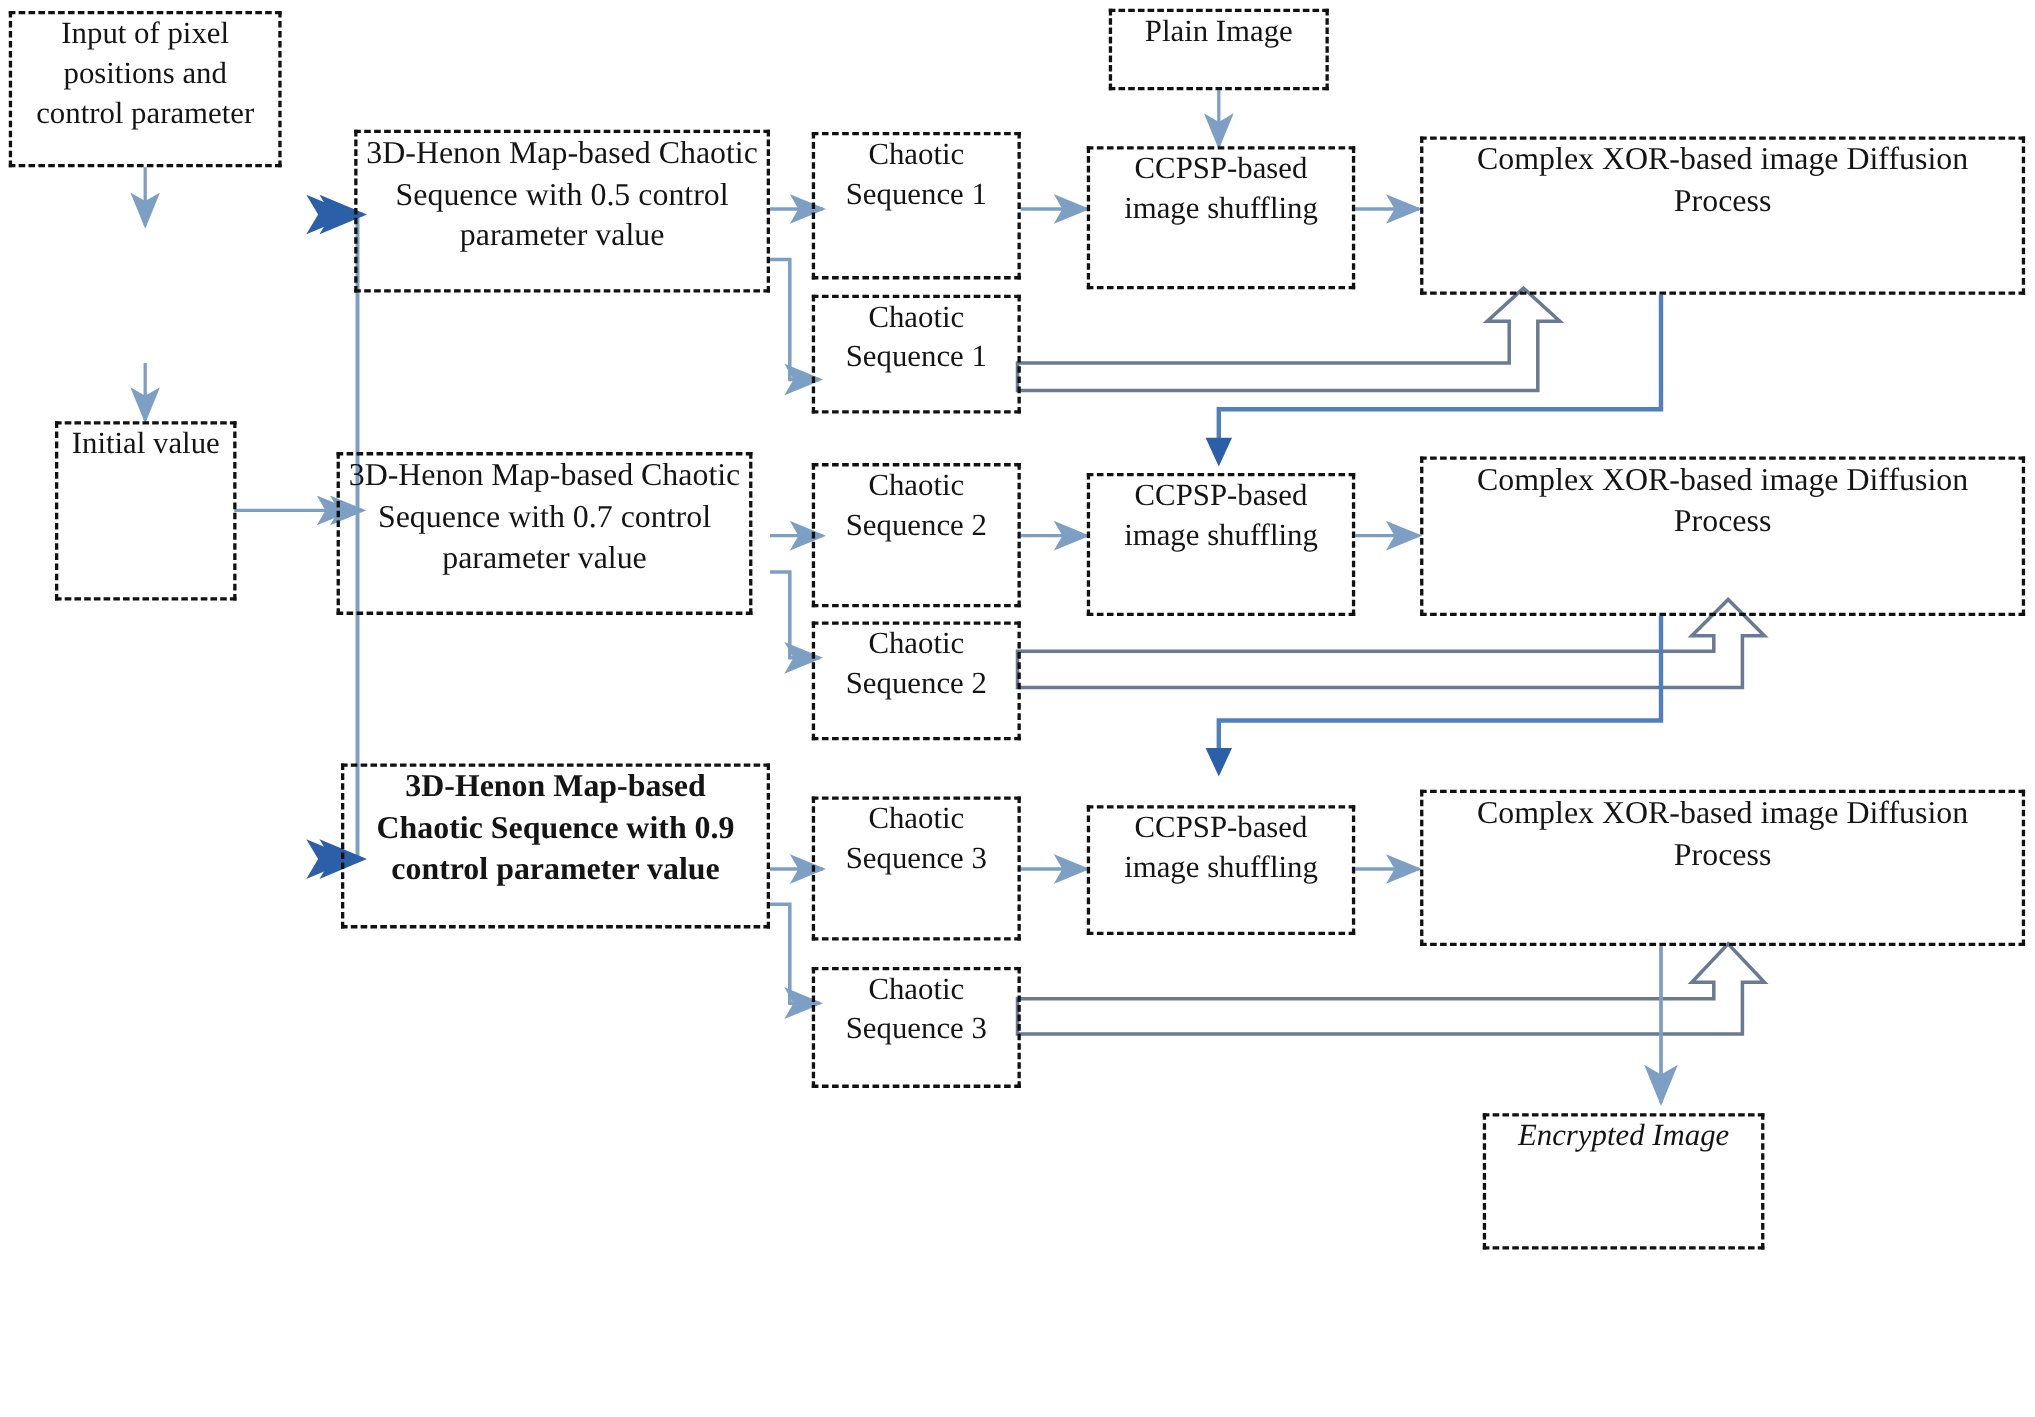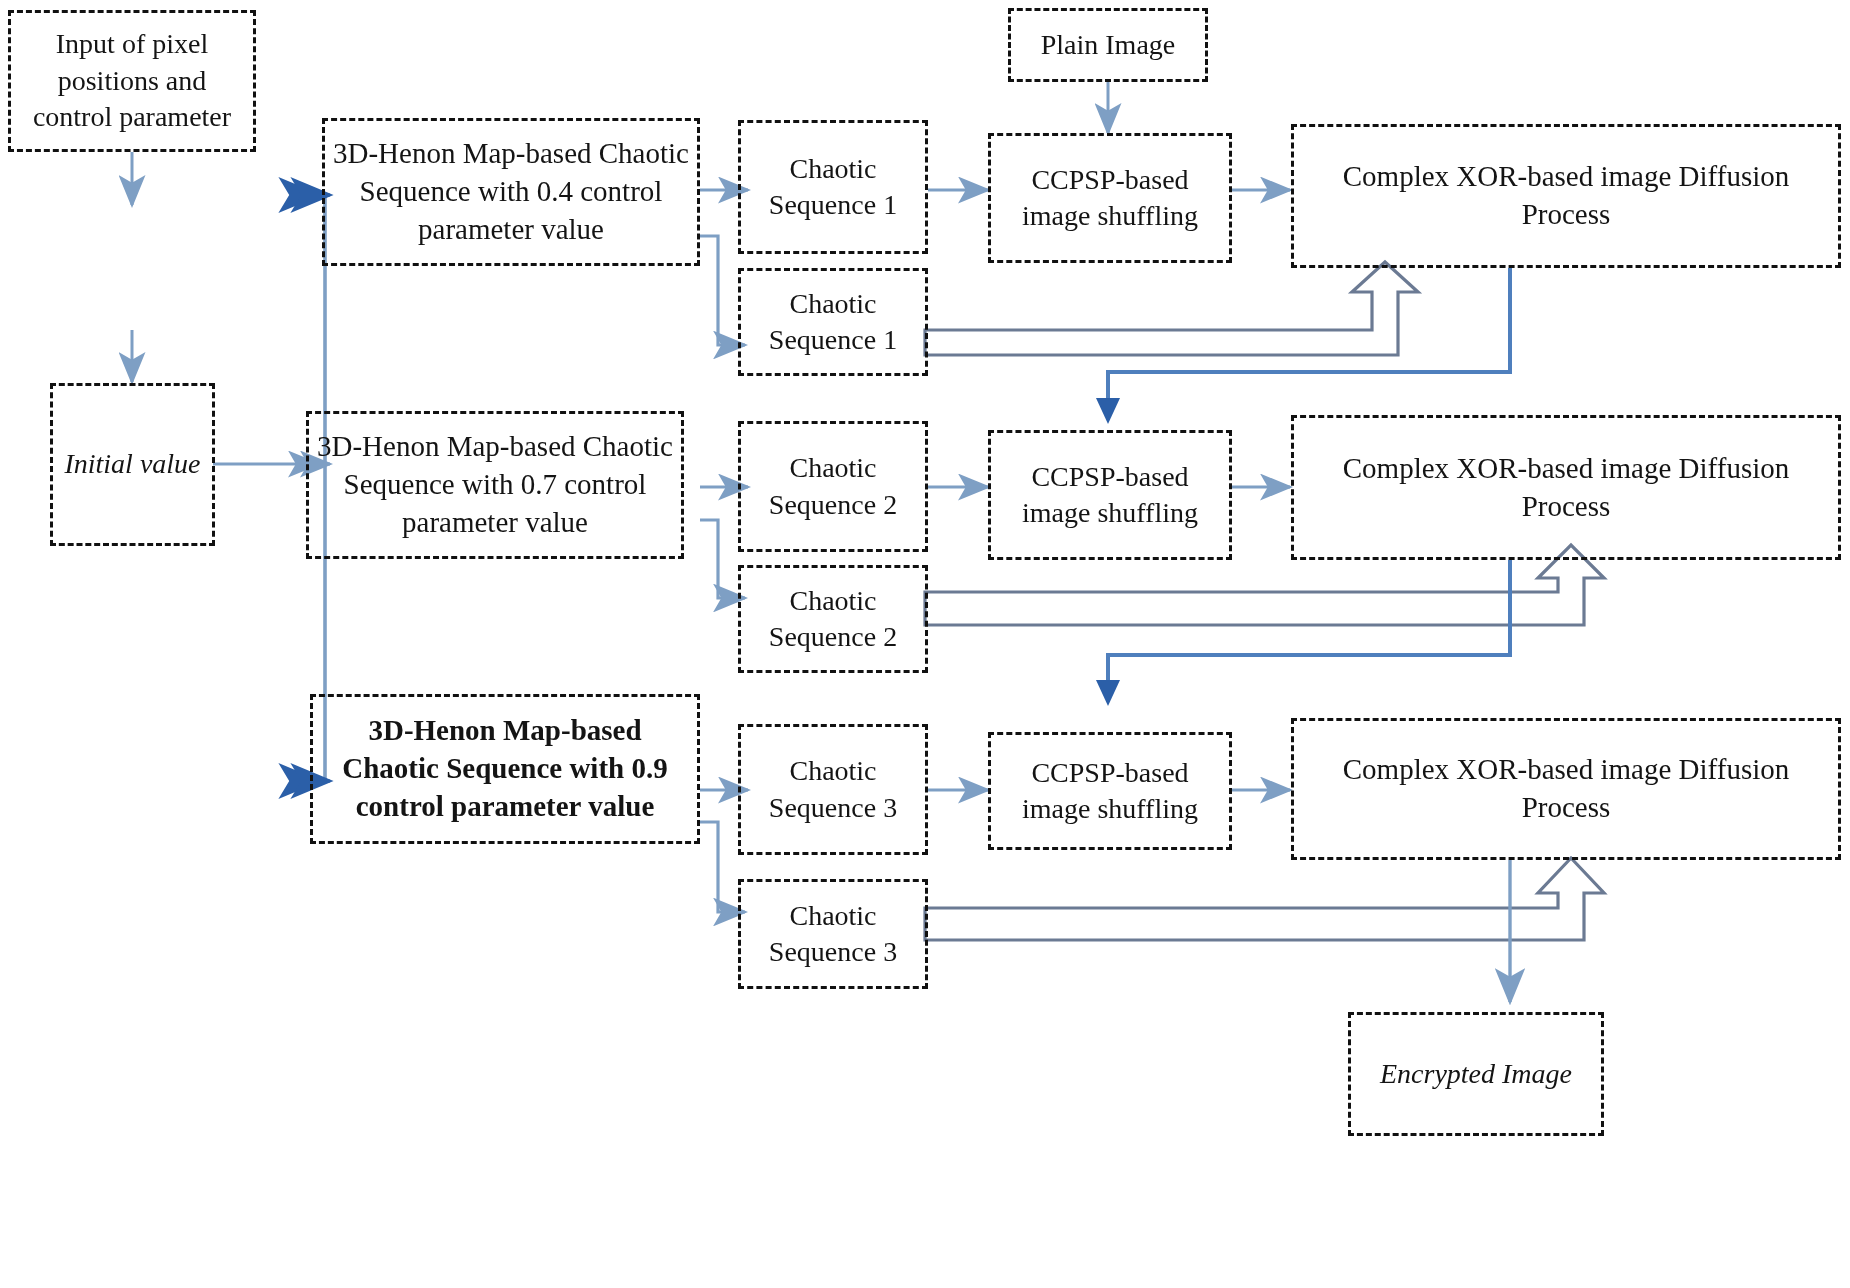--- a/index.html
+++ b/index.html
@@ -8,21 +8,21 @@
     font-family:"Liberation Serif","DejaVu Serif",serif;
     color:#141414;
   }
   #canvas{position:absolute;left:0;top:0;width:1850px;height:1288px;}
   svg.wires{position:absolute;left:0;top:0;width:1850px;height:1288px;pointer-events:none;}
 
   .node{
     position:absolute;
     border:3px dashed #111111;
     background:transparent;
-    display:flex;align-items:center;justify-content:center;
+    display:flex;justify-content:center;
     text-align:center;
     box-sizing:border-box;
     line-height:1.30;
     z-index:3;
   }
   .node .lbl{display:block;width:100%;padding:0 6px;}
   .fs-lg{font-size:29px;}
   .fs-md{font-size:28px;}
 </style>
 </head>
@@ -136,30 +136,30 @@
     <g>
       <path d="M1510,860 L1510,1002" stroke="#7e9fc4" stroke-width="3.4" fill="none" marker-end="url(#thinHead)"></path>
     </g>
   </svg>
 
   <div class="node fs-md" style="left:8px;top:10px;width:248px;height:142px;">
     <span class="lbl">Input of pixel positions and control parameter</span>
   </div>
 
 
-  <div class="node fs-md" style="left:50px;top:383px;width:165px;height:163px;font-style:italic;">
+  <div class="node fs-md" style="left:50px;top:383px;width:165px;height:163px;">
     <span class="lbl">Initial value</span>
   </div>
 
   <div class="node fs-md" style="left:1008px;top:8px;width:200px;height:74px;">
     <span class="lbl">Plain Image</span>
   </div>
 
   <div class="node fs-lg" style="left:322px;top:118px;width:378px;height:148px;">
-    <span class="lbl">3D-Henon Map-based Chaotic Sequence with 0.4 control parameter value</span>
+    <span class="lbl">3D-Henon Map-based Chaotic Sequence with 0.5 control parameter value</span>
   </div>
 
   <div class="node fs-md" style="left:738px;top:120px;width:190px;height:134px;">
     <span class="lbl">Chaotic Sequence 1</span>
   </div>
 
   <div class="node fs-md" style="left:738px;top:268px;width:190px;height:108px;">
     <span class="lbl">Chaotic Sequence 1</span>
   </div>
 

